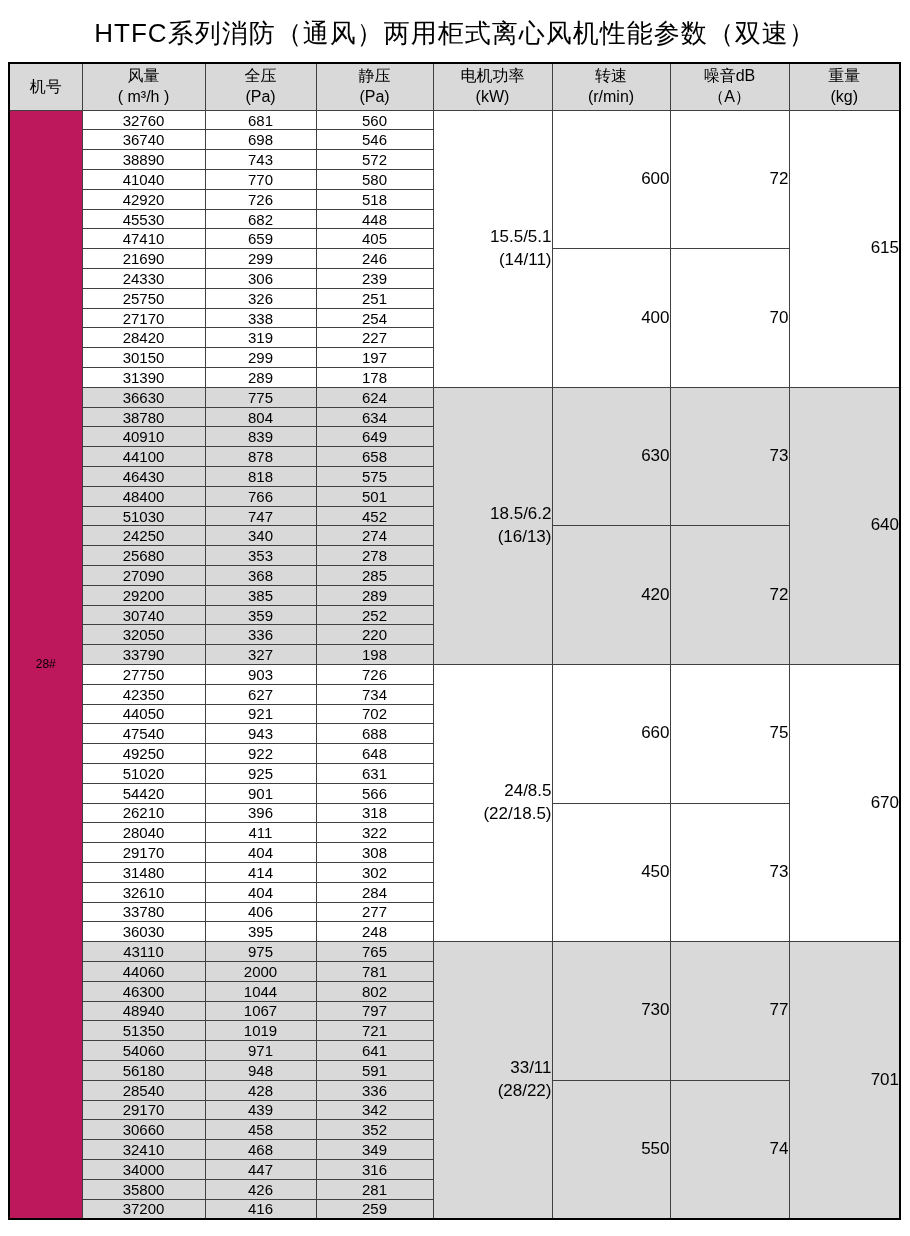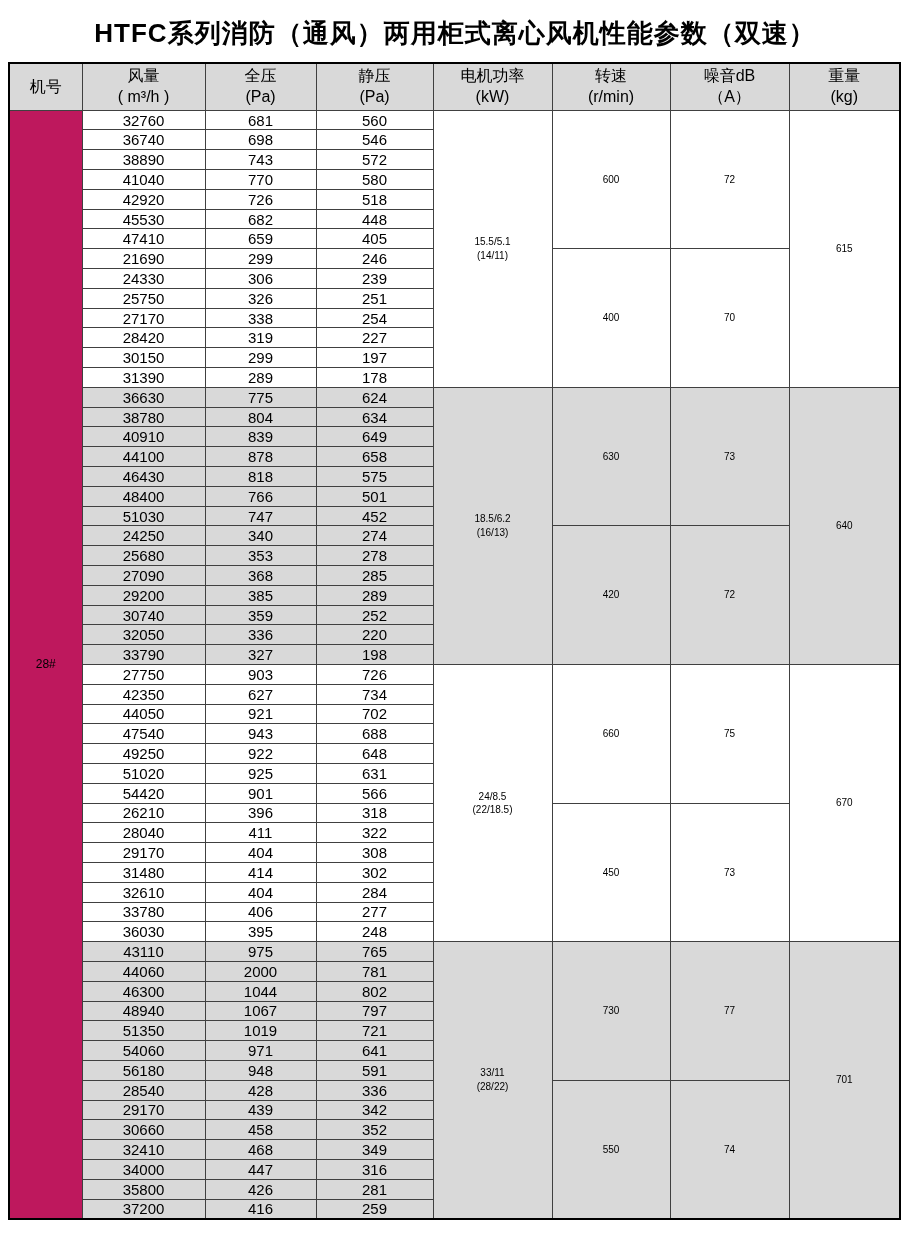--- a/index.html
+++ b/index.html
@@ -3,39 +3,39 @@
 <meta charset="utf-8">
 <style>
   :root { --gray:#d9d9d9; --line:#404040; --outer:#000; }
   * { box-sizing:border-box; }
   body { margin:0; background:#fff; }
   .page {
     position:relative; width:910px; height:1236px; background:#fff;
     font-family:"Liberation Sans","DejaVu Sans",sans-serif; color:#000; overflow:hidden;
   }
   .title {
-    padding-top:18px; text-align:center; font-size:26px; font-weight:bold;
+    padding-top:18px; text-align:center; font-size:26px; font-weight:normal;
     letter-spacing:1px; line-height:1.2;
   }
   table.spec {
     border-collapse:collapse; table-layout:fixed; width:891px;
     margin:13px 0 0 8px; border:2px solid var(--outer);
   }
   th, td {
     border:1px solid var(--line); text-align:center; vertical-align:middle;
     padding:0; overflow:hidden;
   }
   thead th {
     height:47px; background:var(--gray); font-weight:normal;
     font-size:16px; line-height:1.3;
   }
   tbody td { height:19.8px; font-size:15px; line-height:1; }
   td.shaded { background:var(--gray); }
   td.model-cell { background:#be185d; font-size:12px; }
-  td.merged { font-size:10px; line-height:1.35; }
+  td.merged { font-size:17px; line-height:1.35;text-align:right; }
 </style>
 </head>
 <body>
 
 <div class="page">
   <div class="title">HTFC系列消防（通风）两用柜式离心风机性能参数（双速）</div>
 
   <table class="spec">
     <colgroup>
       <col style="width:73px">

